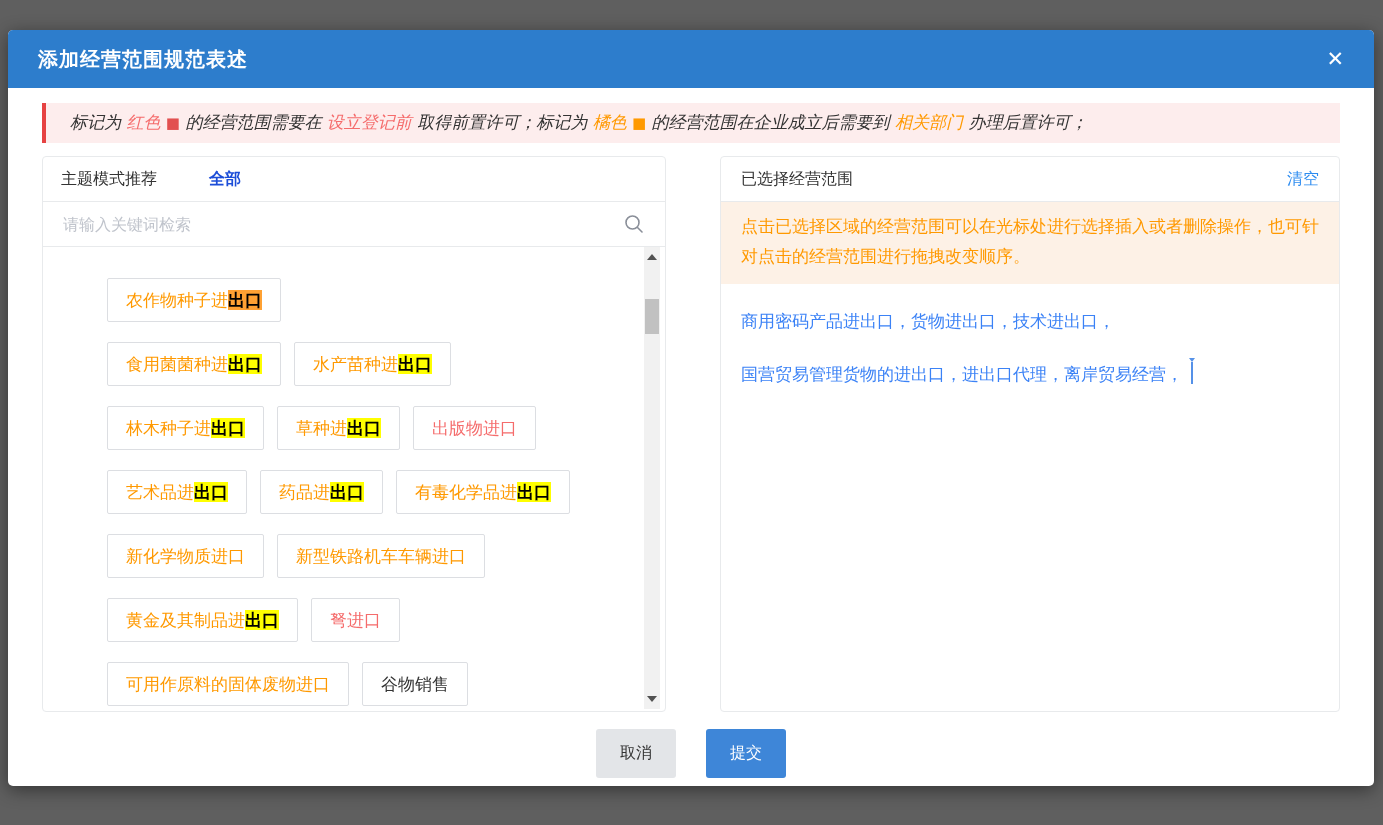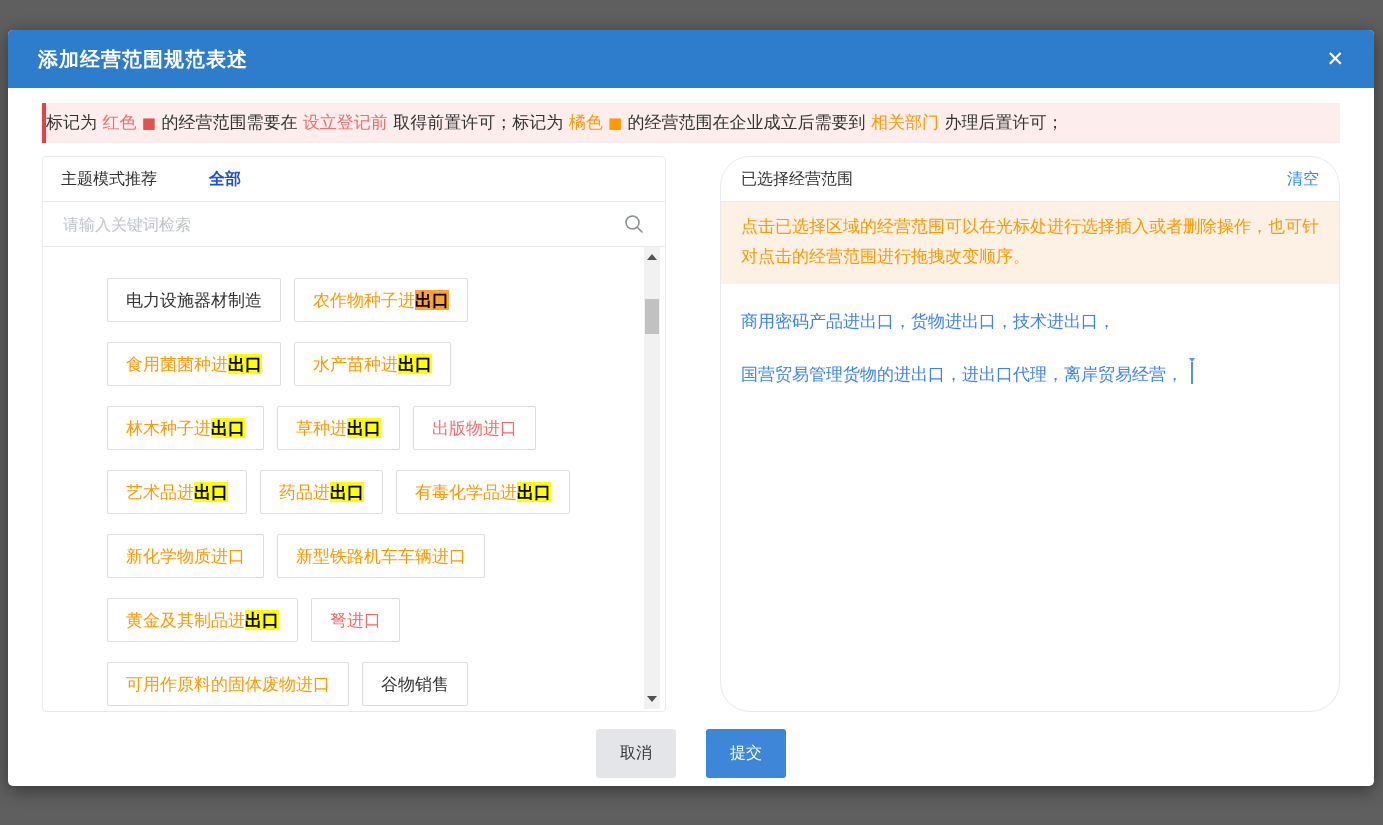--- a/index.html
+++ b/index.html
@@ -9,30 +9,30 @@
   .modal { position:absolute; left:8px; top:30px; width:1366px; height:756px;
            background:#fff; border-radius:5px; box-shadow:0 4px 18px rgba(0,0,0,.45); overflow:hidden; }
 
   .modal-header { height:58px; background:#2d7dcc; display:flex; align-items:center; padding:0 30px; }
   .modal-title { color:#fff; font-size:20px; font-weight:bold; letter-spacing:1px; }
   .modal-close { margin-left:auto; color:#fff; font-size:21px; font-weight:bold; cursor:pointer; line-height:1; }
 
   .modal-body { padding:15px 34px 0 34px; }
 
   .notice { height:40px; line-height:38px; background:#fdeded; border-left:4px solid #e64242;
-            padding-left:0; font-size:17px; color:#333; white-space:nowrap; overflow:hidden; }
+            padding-left:24px; font-size:17px; color:#333; white-space:nowrap; overflow:hidden;font-style:italic; }
   .notice .seg-red { color:#f56c6c; }
   .notice .seg-red-square { color:#e25050; font-size:15px; }
   .notice .seg-orange { color:#ff9900; }
   .notice .seg-orange-square { color:#ff9900; font-size:15px; }
 
   .panels { display:flex; justify-content:space-between; margin-top:13px; height:556px; }
   .panel { border:1px solid #e8eaec; border-radius:4px; background:#fff; display:flex; flex-direction:column; }
   .panel-left { width:624px; }
-  .panel-right { width:620px;border-radius:30px; }
+  .panel-right { width:620px; }
 
   .panel-tabs { height:45px; display:flex; align-items:center; padding:0 18px; border-bottom:1px solid #e8eaec; flex:0 0 auto; }
   .tab { font-size:16px; color:#333; cursor:pointer; }
   .tab.active { color:#1d4ed8; font-weight:bold; margin-left:52px; }
 
   .search-row { height:45px; display:flex; align-items:center; padding:0 20px; border-bottom:1px solid #e8eaec; flex:0 0 auto; }
   .search-input { flex:1; border:none; outline:none; font-size:16px; color:#a16207; font-family:inherit; }
   .search-input::placeholder { color:#c0c4cc; }
   .search-icon { flex:0 0 auto; margin-left:8px; display:flex; cursor:pointer; }
 
@@ -96,21 +96,20 @@
           <input class="search-input" type="text" placeholder="请输入关键词检索" style="">
           <span class="search-icon">
             <svg width="22" height="22" viewBox="0 0 22 22" fill="none">
               <circle cx="9.5" cy="9.5" r="6.5" stroke="#8a8f99" stroke-width="1.6"></circle>
               <line x1="14.5" y1="14.5" x2="19" y2="19" stroke="#8a8f99" stroke-width="1.6" stroke-linecap="round"></line>
             </svg>
           </span>
         </div>
         <div class="tag-list">
           <div class="tag-row">
-              <button class="tag c-dark">电力设施器材制造</button>
               <button class="tag c-orange"><span>农作物种子进</span><span class="hl-orange">出口</span></button>
             </div>
             <div class="tag-row">
               <button class="tag c-orange"><span>食用菌菌种进</span><span class="hl-yellow">出口</span></button>
               <button class="tag c-orange"><span>水产苗种进</span><span class="hl-yellow">出口</span></button>
             </div>
             <div class="tag-row">
               <button class="tag c-orange"><span>林木种子进</span><span class="hl-yellow">出口</span></button>
               <button class="tag c-orange"><span>草种进</span><span class="hl-yellow">出口</span></button>
               <button class="tag c-red">出版物进口</button>

